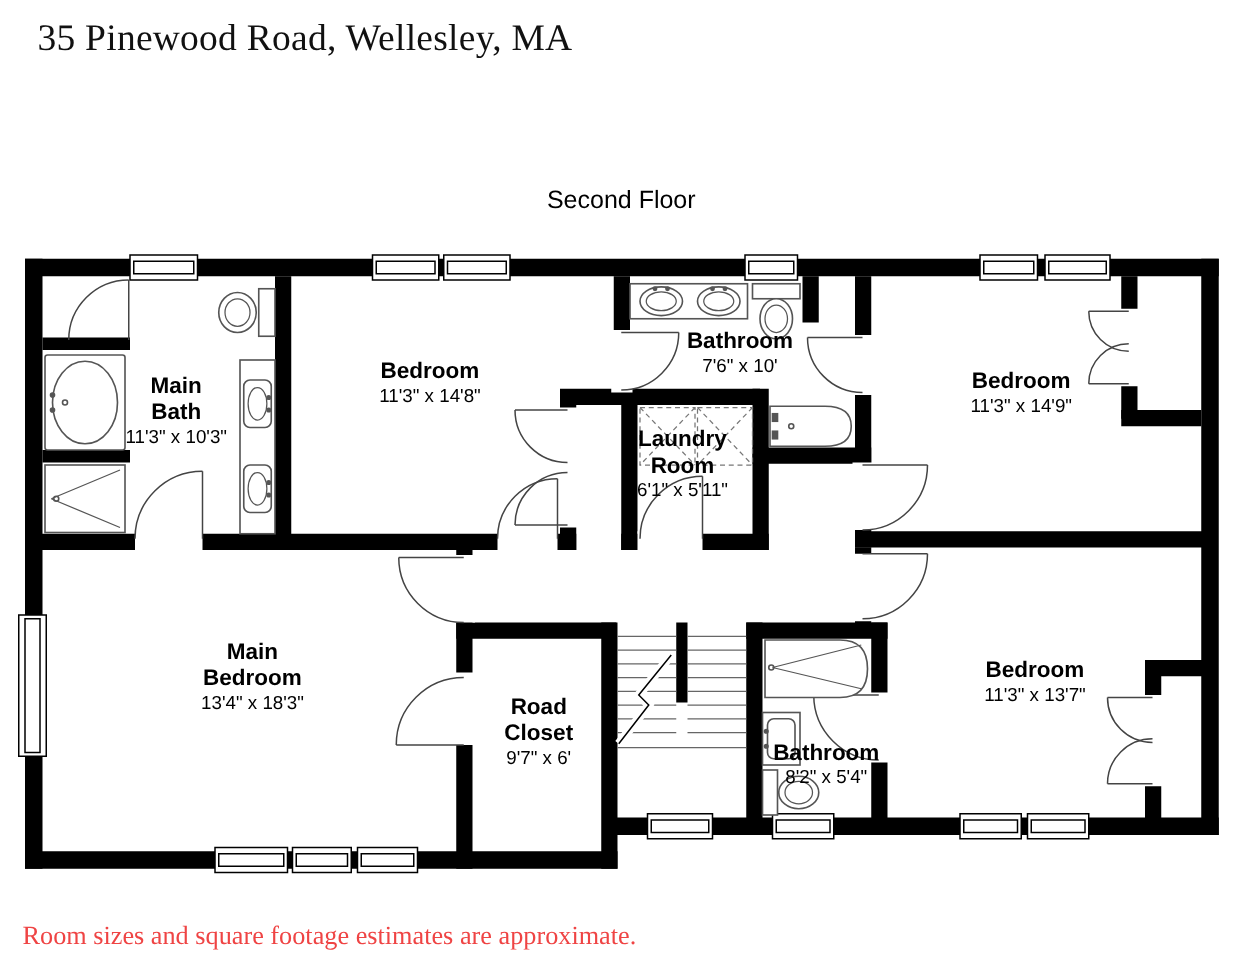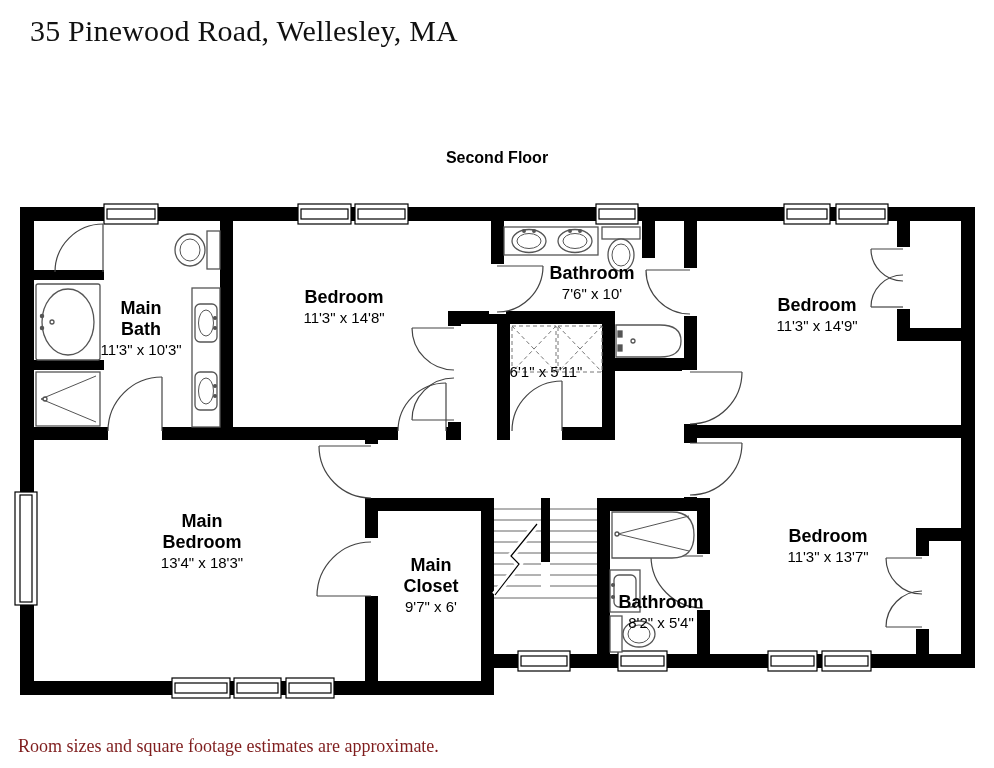--- a/index.html
+++ b/index.html
@@ -1,23 +1,23 @@
 <!DOCTYPE html>
 <html><head>
 <meta charset="utf-8">
 <style>
   html,body{margin:0;padding:0;background:#fff;}
   #stage{position:relative;width:994px;height:768px;background:#fff;overflow:hidden;
-         font-family:"Liberation Sans",sans-serif;border-radius:19px;}
+         font-family:"Liberation Sans",sans-serif;}
   .title{position:absolute;left:30px;top:14px;font-family:"Liberation Serif",serif;
          font-size:30px;color:#111;letter-spacing:.2px;}
   .floor-label{position:absolute;left:0;top:149px;width:994px;text-align:center;
-         font-size:16px;font-weight:bold;color:#000;}
+         font-size:20px;font-weight:normal;color:#000;}
   .disclaimer{position:absolute;left:18px;top:736px;font-family:"Liberation Serif",serif;
-         font-size:18px;color:#7f1d1d;}
+         font-size:21px;color:#ef4444;}
   svg{position:absolute;left:0;top:0;}
   .labels{position:absolute;left:0;top:0;width:994px;height:768px;pointer-events:none;}
   .room-label{position:absolute;transform:translate(-50%,-50%);text-align:center;color:#000;}
   .room-name{font-size:18px;font-weight:bold;line-height:1.18;margin:0 auto;}
   .room-dims{font-size:15px;line-height:1.3;white-space:nowrap;}
 </style>
 </head>
 <body>
 
 <div id="stage">
@@ -320,32 +320,33 @@
     </div>
     <div class="room-label" style="left:344px;top:307px;">
       <div class="room-name">Bedroom</div>
       <div class="room-dims">11'3" x 14'8"</div>
     </div>
     <div class="room-label" style="left:592px;top:283px;">
       <div class="room-name">Bathroom</div>
       <div class="room-dims">7'6" x 10'</div>
     </div>
     <div class="room-label" style="left:546px;top:372px;">
+      <div class="room-name" style="width:80px;">Laundry Room</div>
       <div class="room-dims">6'1" x 5'11"</div>
     </div>
     <div class="room-label" style="left:817px;top:315px;">
       <div class="room-name">Bedroom</div>
       <div class="room-dims">11'3" x 14'9"</div>
     </div>
     <div class="room-label" style="left:202px;top:542px;">
       <div class="room-name" style="width:95px;">Main Bedroom</div>
       <div class="room-dims">13'4" x 18'3"</div>
     </div>
     <div class="room-label" style="left:431px;top:586px;">
-      <div class="room-name" style="width:70px;">Main Closet</div>
+      <div class="room-name" style="width:70px;">Road Closet</div>
       <div class="room-dims">9'7" x 6'</div>
     </div>
     <div class="room-label" style="left:661px;top:612px;">
       <div class="room-name">Bathroom</div>
       <div class="room-dims">8'2" x 5'4"</div>
     </div>
     <div class="room-label" style="left:828px;top:546px;">
       <div class="room-name">Bedroom</div>
       <div class="room-dims">11'3" x 13'7"</div>
     </div>

